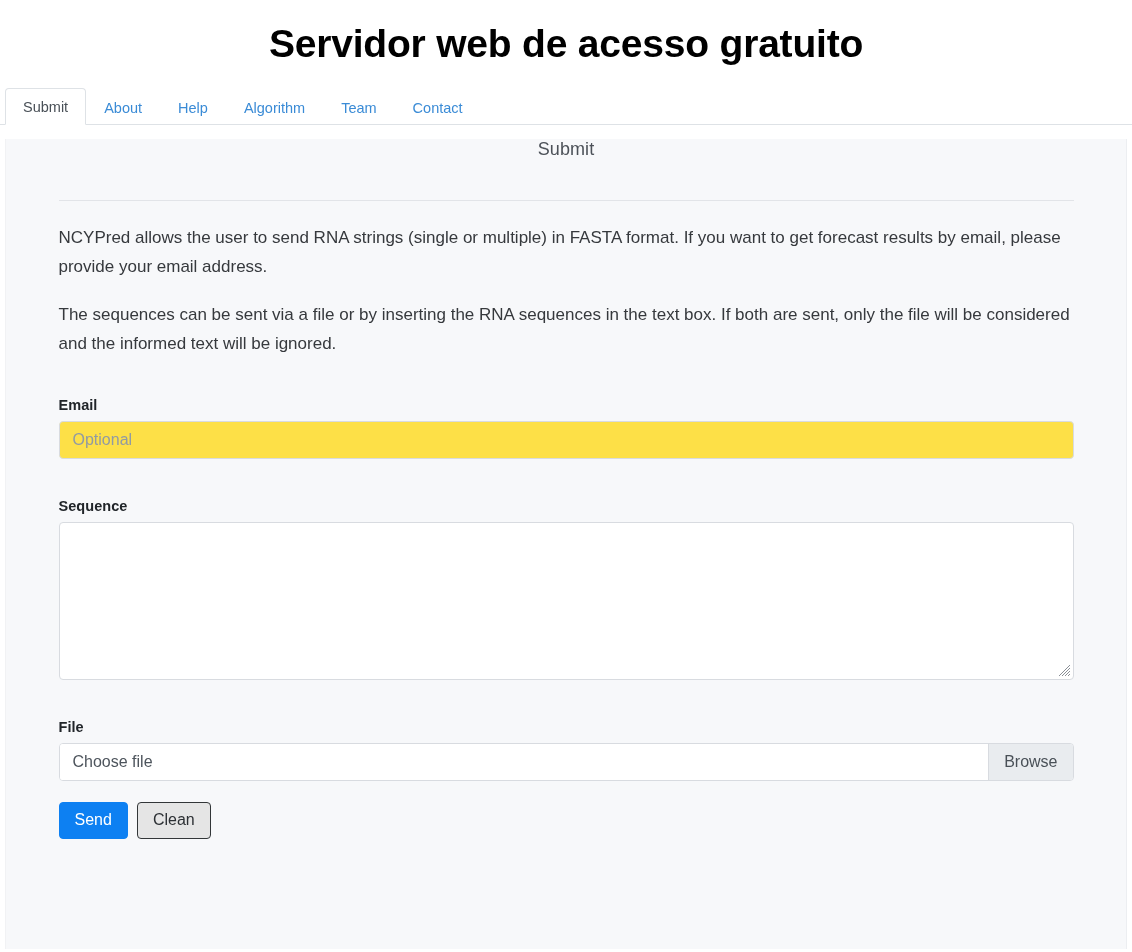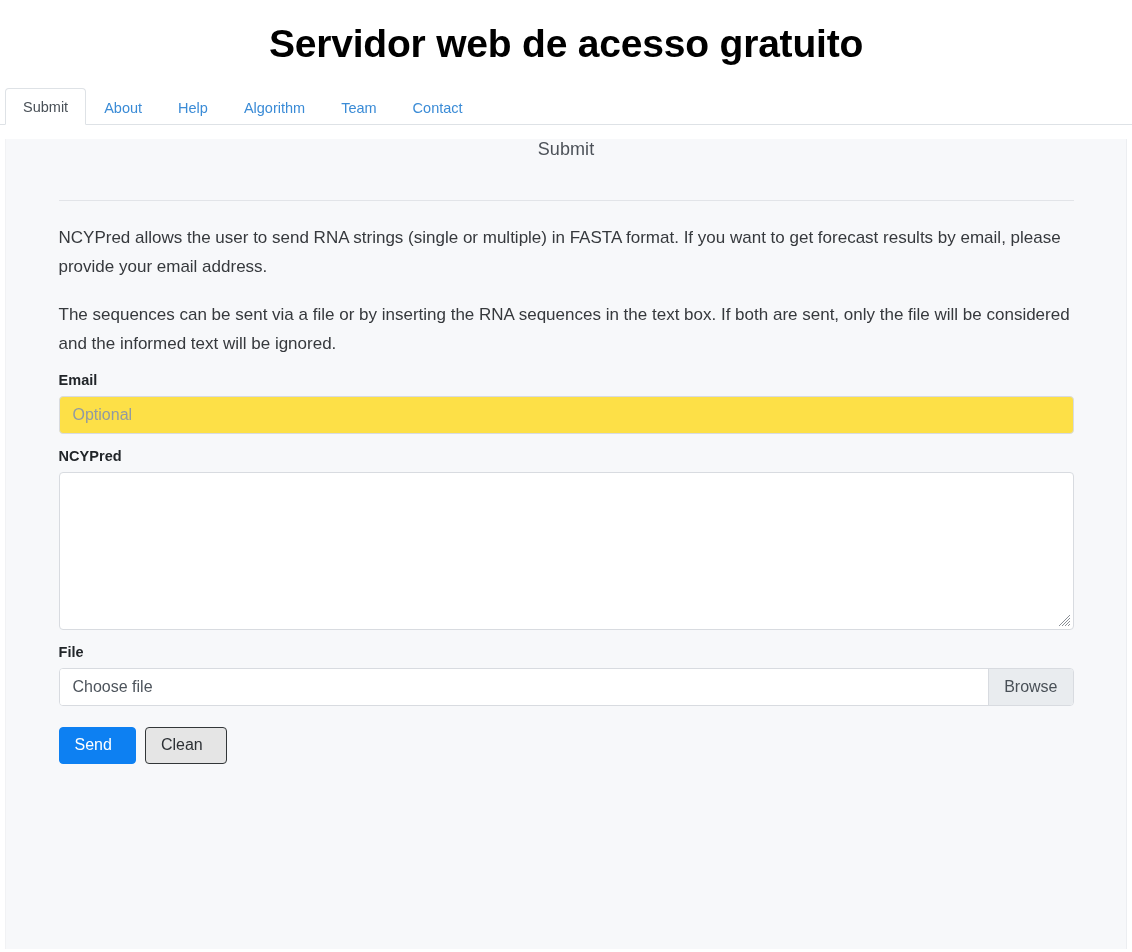--- a/index.html
+++ b/index.html
@@ -122,21 +122,21 @@
     line-height: 29px;
     color: #36393d;
     margin: 0;
     padding-top: 22px;
     font-weight: 400;
   }
   .para + .para { padding-top: 19px; }
 
   
   .field {
-    margin-top: 14px;
+    margin-top: 39px;
   }
   .field-label {
     display: block;
     font-size: 14.5px;
     font-weight: bold;
     color: #212529;
     margin-bottom: 8px;
     letter-spacing: 0.05px;
   }
   .text-input {
@@ -218,21 +218,21 @@
   .btn-row {
     display: flex;
     gap: 9px;
     margin-top: 21px;
     padding-bottom: 46px;
   }
   .btn {
     font-family: inherit;
     font-size: 16px;
     line-height: 1;
-    padding: 9px 23px 10px 15px;
+    padding: 9px 15px 10px 15px;
     border-radius: 4px;
     cursor: pointer;
     border: 1px solid transparent;
   }
   .btn-primary {
     background: #0d80f2;
     color: #ffffff;
     border-color: #0d80f2;
   }
   .btn-secondary {
@@ -266,21 +266,21 @@
     <p class="para">NCYPred allows the user to send RNA strings (single or multiple) in FASTA format. If you want to get forecast results by email, please provide your email address.</p>
 
     <p class="para">The sequences can be sent via a file or by inserting the RNA sequences in the text box. If both are sent, only the file will be considered and the informed text will be ignored.</p>
 
     <div class="field">
       <label class="field-label">Email</label>
       <input class="text-input" type="text" placeholder="Optional" style="">
     </div>
 
     <div class="field">
-      <label class="field-label">NCYPred</label>
+      <label class="field-label">Sequence</label>
       <div class="textarea-wrap">
         <textarea class="textarea" placeholder="" style=""></textarea>
         <svg class="resize-grip" viewBox="0 0 15 15" aria-hidden="true">
           <g stroke="#8a8f96" stroke-width="1">
             <line x1="14" y1="3" x2="3" y2="14"></line>
             <line x1="14" y1="6" x2="6" y2="14"></line>
             <line x1="14" y1="9" x2="9" y2="14"></line>
             <line x1="14" y1="12" x2="12" y2="14"></line>
           </g>
         </svg>

